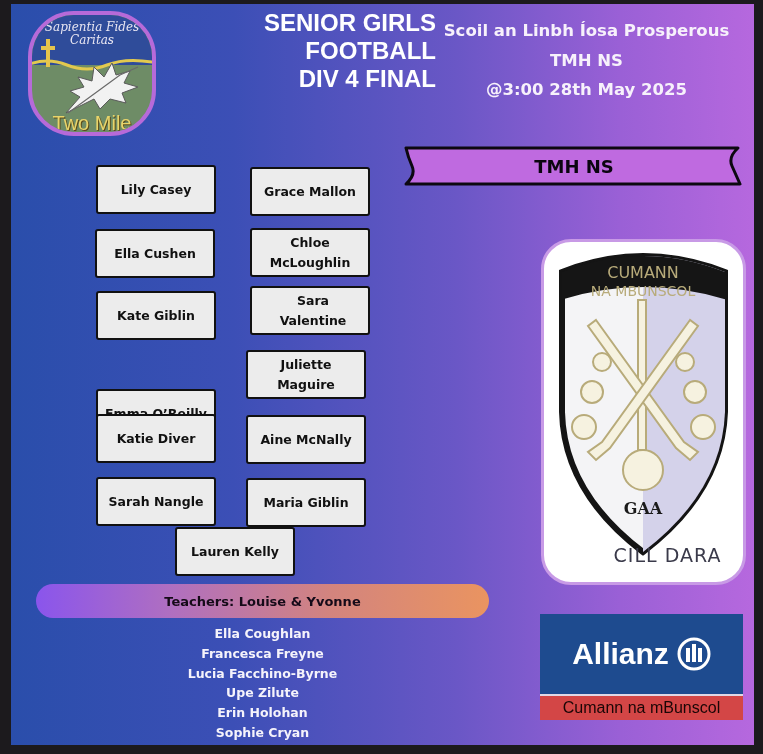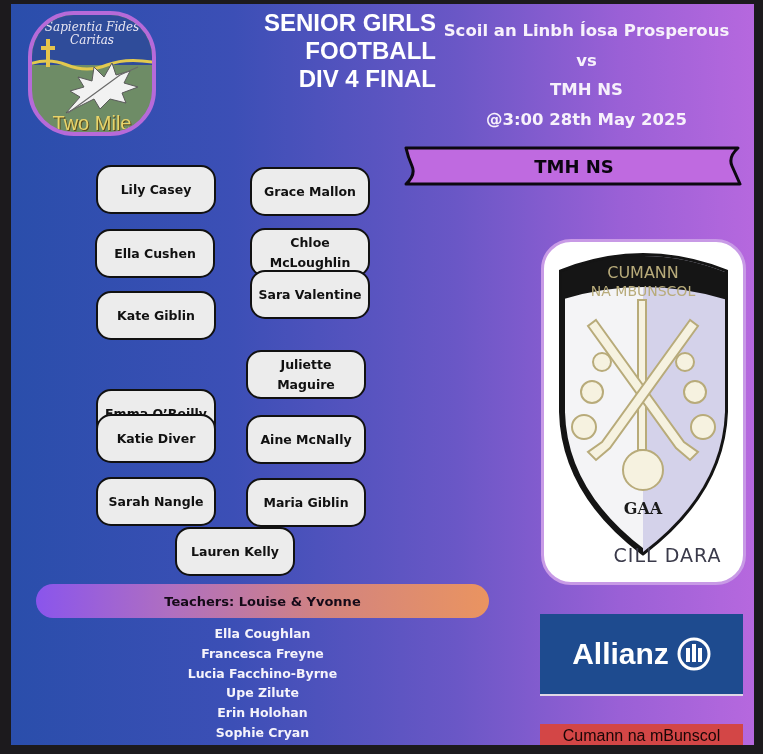--- a/index.html
+++ b/index.html
@@ -40,21 +40,21 @@
   }
   .banner { left: 391px; top: 142px; width: 344px; height: 40px; }
   .banner svg { position: absolute; left: 0; top: 0; }
   .banner .label {
     position: absolute; left: 0; top: 0; width: 100%; height: 100%;
     display: flex; align-items: center; justify-content: center;
     font-weight: bold; font-size: 18px; color: #0b0510;
   }
   .pill {
     position: absolute; width: 120px; height: 49px; background: #ececec;
-    border: 2px solid #111; border-radius: 15px;
+    border: 2px solid #111; border-radius: 3px;
     display: flex; align-items: center; justify-content: center; text-align: center;
     font-weight: bold; font-size: 12.5px; line-height: 20px; color: #111;
     padding: 0 4px; cursor: default;
   }
   .teachers {
     left: 25px; top: 580px; width: 453px; height: 34px; border-radius: 17px;
     background: linear-gradient(90deg, #8a55ec 0%, #b06fc0 30%, #d3847e 65%, #ea9460 100%);
     display: flex; align-items: center; justify-content: center;
     font-weight: bold; font-size: 13px; color: #150a18;
   }
@@ -75,21 +75,21 @@
   .allianz .top {
     position: absolute; left: 0; top: 0; width: 100%; height: 80px; background: #1e4b8f;
     display: flex; align-items: center; justify-content: center; gap: 8px;
     color: #fff; font-family: "Liberation Sans", sans-serif; font-weight: bold; font-size: 30px;
   }
   .allianz .logo { width: 34px; height: 34px; }
   .allianz .sep { position: absolute; left: 0; top: 80px; width: 100%; height: 2px; background: #e0d8e6; }
   .allianz .bottom {
     position: absolute; left: 0; top: 82px; width: 100%; height: 24px; background: #d34646;
     display: flex; align-items: center; justify-content: center;
-    color: #1a0606; font-family: "Liberation Sans", sans-serif; font-size: 16px; margin-top: 28px;
+    color: #1a0606; font-family: "Liberation Sans", sans-serif; font-size: 16px;
   }
 </style>
 </head>
 <body>
 
 <div class="poster">
 
   <div class="abs crest">
     <div class="sky"></div>
     <svg class="wave" viewBox="0 0 130 20">
@@ -114,38 +114,37 @@
   </div>
 
   <div class="abs title">
     <div>SENIOR GIRLS</div>
     <div>FOOTBALL</div>
     <div>DIV 4 FINAL</div>
   </div>
 
   <div class="abs match">
     <div>Scoil an Linbh Íosa Prosperous</div>
-    <div>vs</div>
     <div>TMH NS</div>
     <div>@3:00 28th May 2025</div>
   </div>
 
   <div class="abs banner">
     <svg width="344" height="40" viewBox="0 0 344 40">
       <path d="M4 2 L336 2 Q 326 11 330 20 Q 334 29 338 38 L4 38 Q 14 29 10 20 Q 6 11 4 2 Z" fill="#bf6ae0" stroke="#0c0810" stroke-width="3" stroke-linejoin="round"></path>
     </svg>
     <div class="label">TMH NS</div>
   </div>
 
   <div class="pill" style="left:85px; top:161px;">Lily Casey</div>
   <div class="pill" style="left:239px; top:163px;">Grace Mallon</div>
   <div class="pill" style="left:84px; top:225px;">Ella Cushen</div>
   <div class="pill" style="left:239px; top:224px;">Chloe McLoughlin</div>
   <div class="pill" style="left:85px; top:287px;">Kate Giblin</div>
-  <div class="pill" style="left:239px; top:266px;">Sara Valentine</div>
+  <div class="pill" style="left:239px; top:282px;padding-left:10px;">Sara Valentine</div>
   <div class="pill" style="left:85px; top:351px;margin-top:34px;">Emma O’Reilly</div>
   <div class="pill" style="left:235px; top:346px;">Juliette Maguire</div>
   <div class="pill" style="left:85px; top:410px;">Katie Diver</div>
   <div class="pill" style="left:235px; top:411px;">Aine McNally</div>
   <div class="pill" style="left:85px; top:473px;">Sarah Nangle</div>
   <div class="pill" style="left:235px; top:474px;">Maria Giblin</div>
   <div class="pill" style="left:164px; top:523px;">Lauren Kelly</div>
 
   <div class="abs teachers">Teachers: Louise &amp; Yvonne</div>
 

